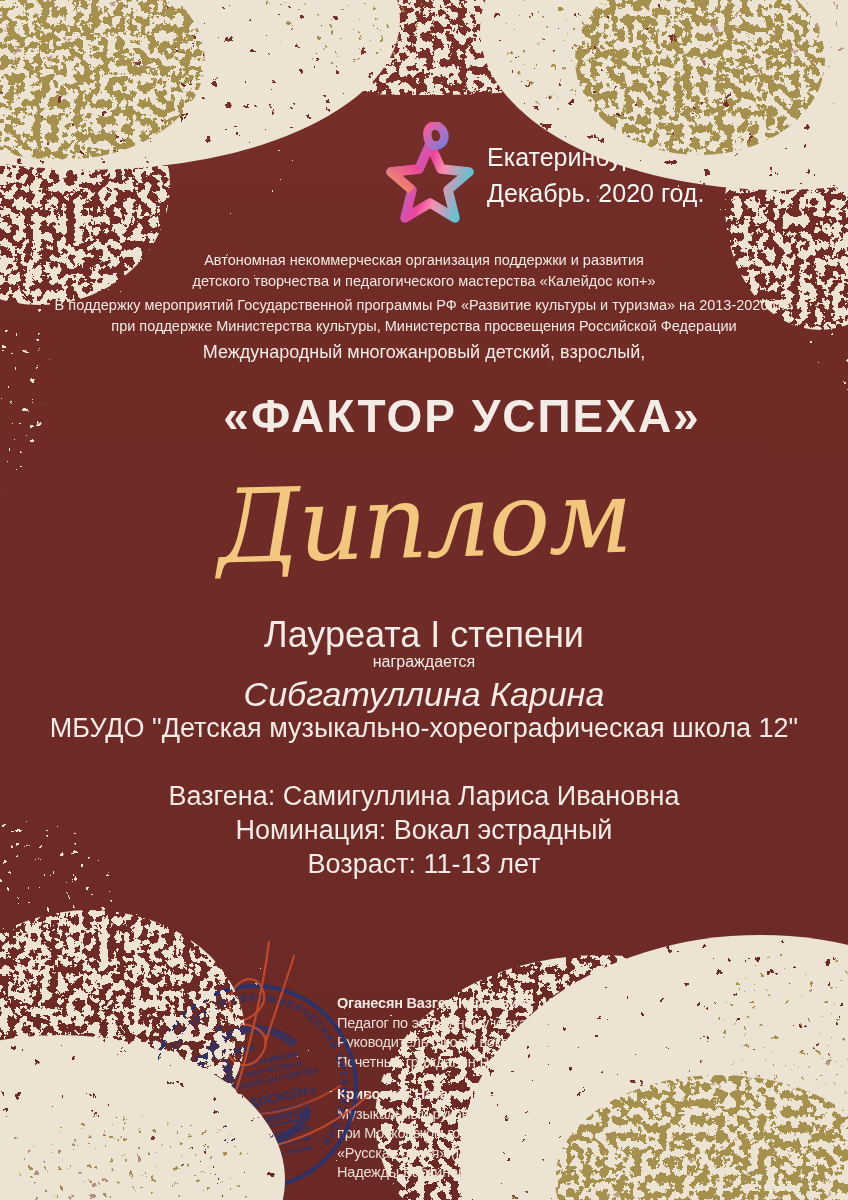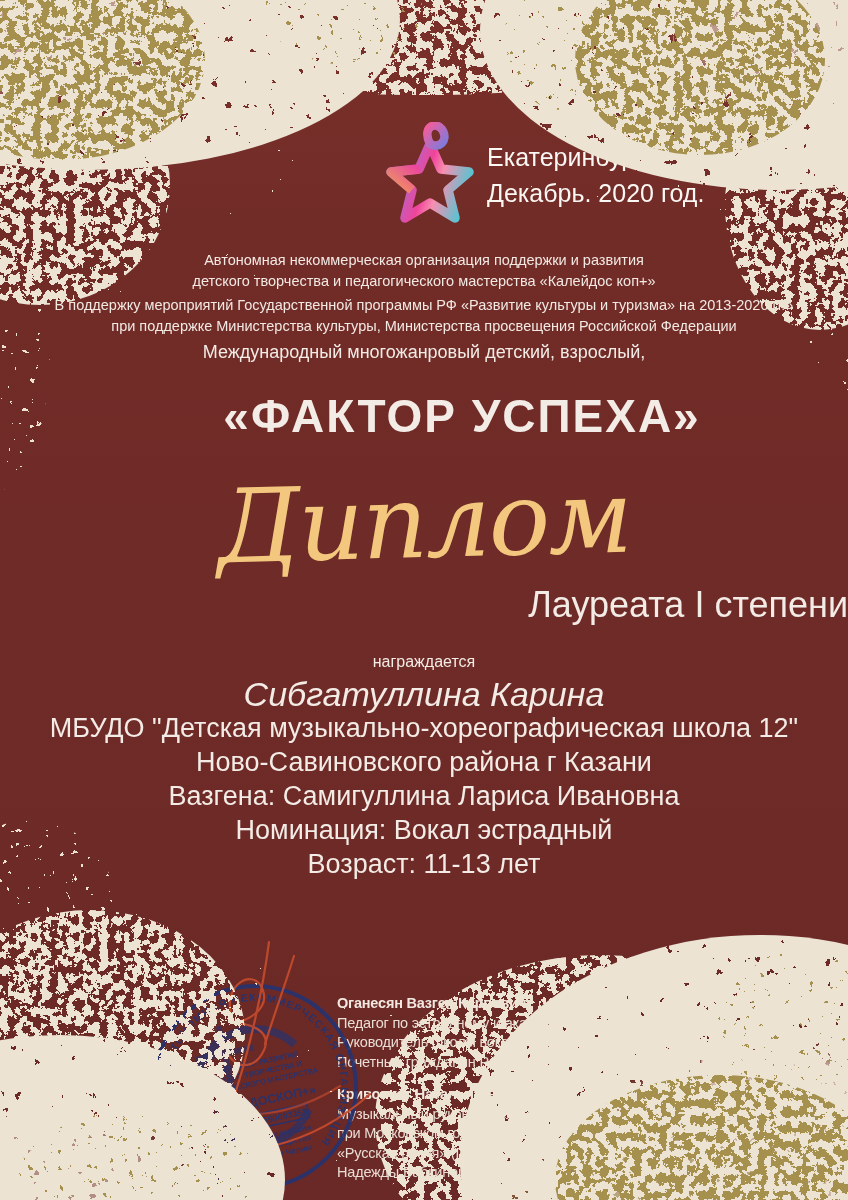--- a/index.html
+++ b/index.html
@@ -17,21 +17,21 @@
   .org{top:250px;}
   .support{top:295px;}
   .festtype{top:332px;font-size:18px;line-height:25px;margin-top:8px;}
   .festname{top:389px;font-size:46px;letter-spacing:2px;font-weight:700;padding-left:38px;}
   .project{top:448px;font-size:18px;}
   .script-title{
     top:452px;font-family:"DejaVu Serif","Liberation Serif",serif;font-style:italic;
     font-size:102px;line-height:140px;color:#f3c87e;font-weight:400;
     transform:rotate(-1.5deg);letter-spacing:-2px;
   }
-  .award{top:584px;font-size:36px;text-align:right;}
+  .award{top:614px;font-size:36px;}
   .awlabel{top:653px;font-size:16px;}
   .recipient{top:675px;font-size:34px;font-style:italic;}
   .infoline{font-size:27px;}
   .school1{top:713px;} .school2{top:747px;} .teacher{top:781px;}
   .nomination{top:815px;} .age{top:849px;}
   .jury{position:absolute;left:337px;width:511px;text-align:left;color:#e9ddd4;
     font-size:14.5px;line-height:19.5px;z-index:3;white-space:nowrap;overflow:hidden;
     letter-spacing:-0.2px;}
   .jury .jname{font-weight:bold;color:#f2e8e0;}
   .jury1{top:994px;} .jury2{top:1085px;}
@@ -84,21 +84,20 @@
   <div class="abs festtype">
     <div>Международный многожанровый детский, взрослый,</div>
   </div>
   <div class="abs festname">«ФАКТОР УСПЕХА»</div>
 
   <div class="abs script-title">Диплом</div>
   <div class="abs award">Лауреата I степени</div>
   <div class="abs awlabel">награждается</div>
   <div class="abs recipient">Сибгатуллина Карина</div>
   <div class="abs infoline school1">МБУДО "Детская музыкально-хореографическая школа 12"</div>
-  <div class="abs infoline school2">Ново-Савиновского района г Казани</div>
   <div class="abs infoline teacher">Вазгена: Самигуллина Лариса Ивановна</div>
   <div class="abs infoline nomination">Номинация: Вокал эстрадный</div>
   <div class="abs infoline age">Возраст: 11-13 лет</div>
 
   <div class="jury jury1">
     <div class="jname">Оганесян Вазген Карпович</div>
     <div>Педагог по эстрадному и академическому вокалу.</div>
     <div>Руководитель школы вокала имени Вазгена Оганесяна.</div>
     <div>Почетный гражданин России. Победитель Международных конкурсов.</div>
   </div>

